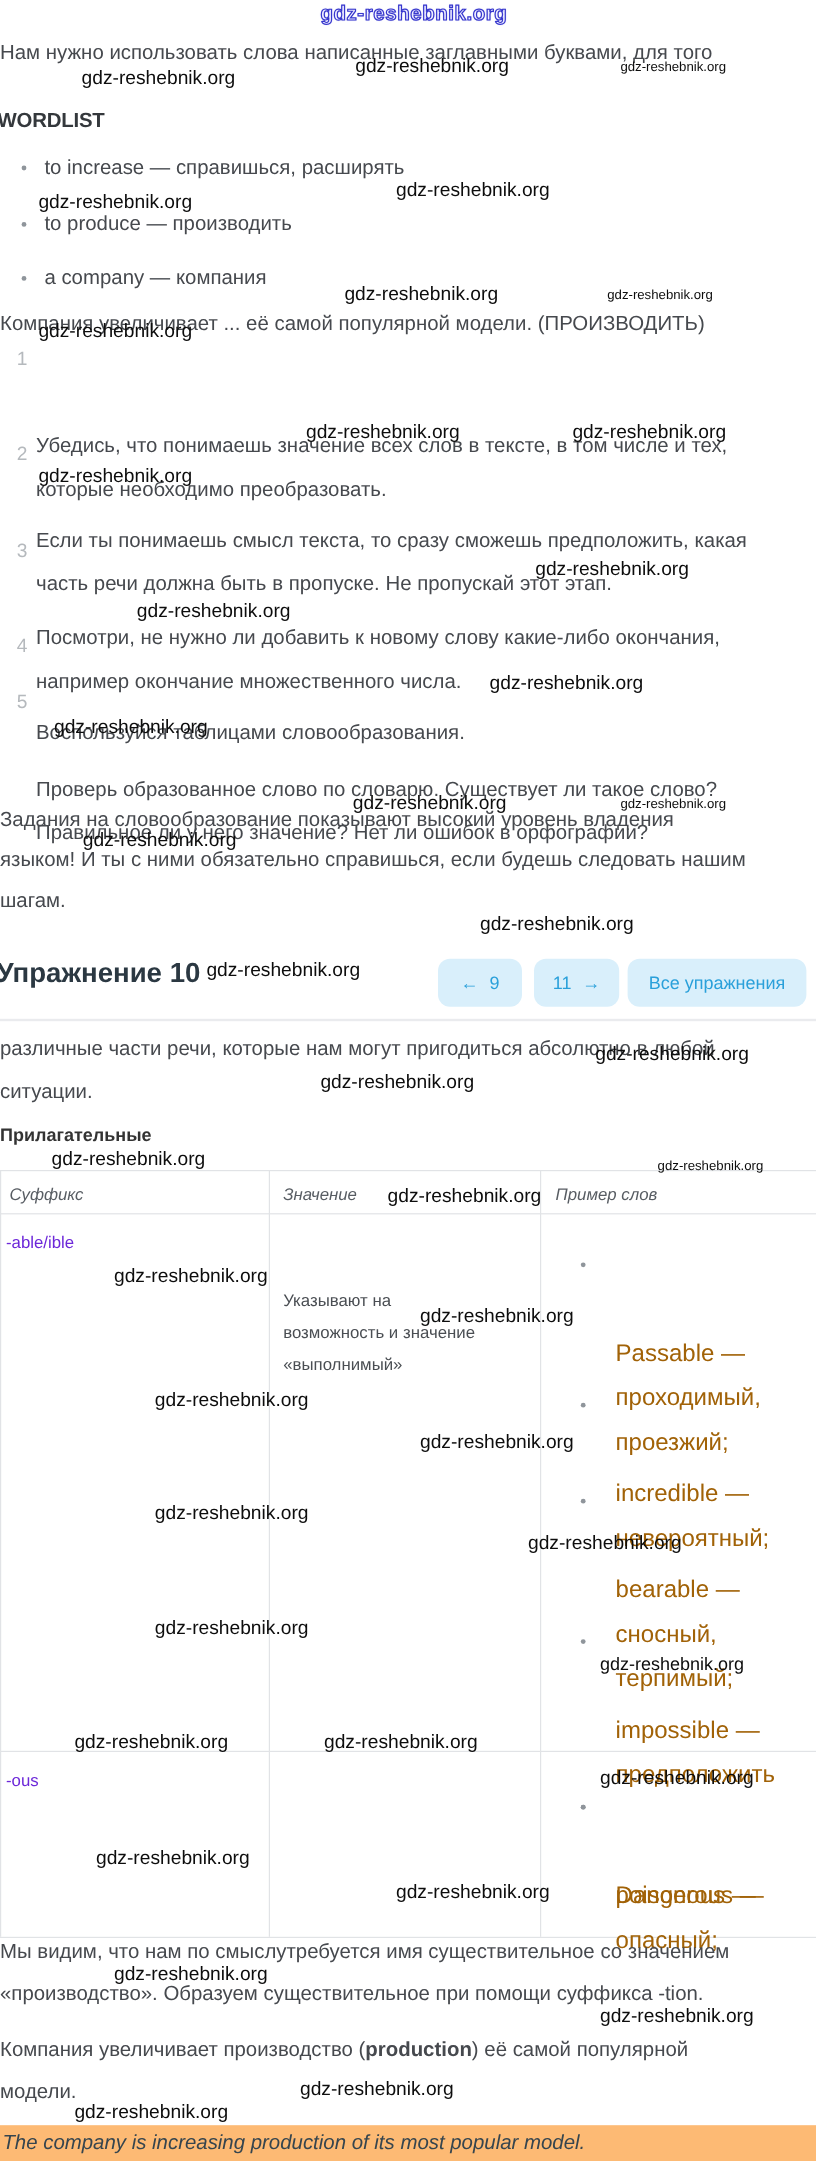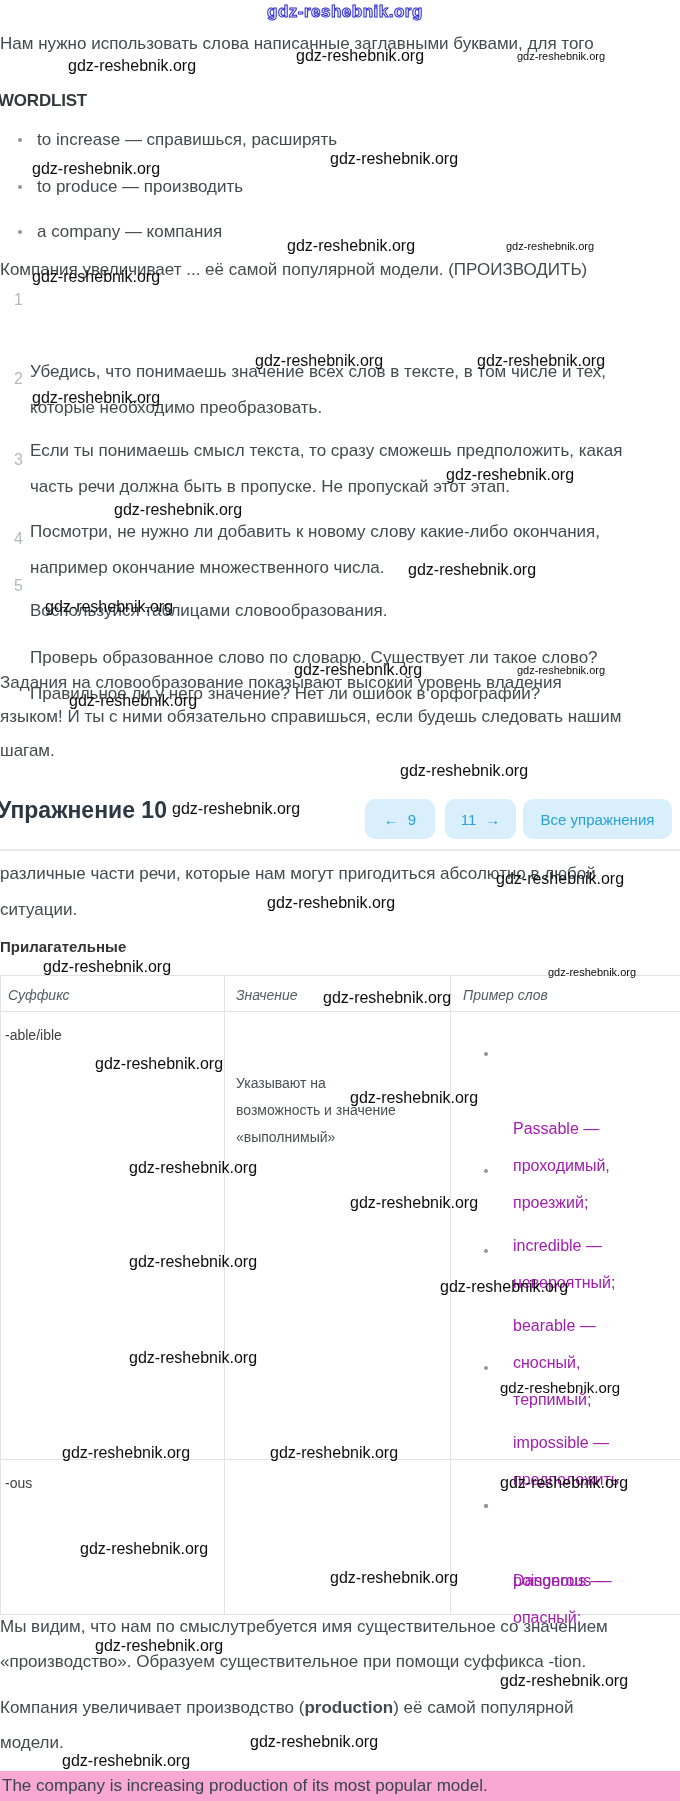--- a/index.html
+++ b/index.html
@@ -30,23 +30,23 @@
   .btn{
     position:absolute;top:799px;height:40px;border-radius:10px;border:none;
     display:flex;align-items:center;justify-content:center;gap:9px;
     font-family:inherit;font-size:15px;cursor:pointer;box-sizing:border-box;
   }
   .divider{position:absolute;top:849px;left:0;width:680px;height:2px;background:#eaebee;}
   .body2{top:812px;left:0;line-height:36px;margin-top:44px;}
   .adj-title{top:938px;left:0;font-size:15px;font-weight:bold;color:#333;line-height:18px;}
   .tbl-line{position:absolute;background:#e1e3e6;}
   .th{position:absolute;font-style:italic;font-size:14px;color:#585d63;white-space:nowrap;line-height:18px;}
-  .td-suffix{position:absolute;font-size:14px;color:#404040;line-height:18px;white-space:nowrap;}
+  .td-suffix{position:absolute;font-size:14px;color:#6d28d9;line-height:18px;white-space:nowrap;}
   .td-meaning{position:absolute;font-size:14px;color:#4a4e53;white-space:pre-line;}
-  .ex-li{position:absolute;padding-left:16px;font-size:16px;color:#a21caf;white-space:pre-line;line-height:37px;}
+  .ex-li{position:absolute;padding-left:16px;font-size:20px;color:#a16207;white-space:pre-line;line-height:37px;}
   .ex-li .dot{left:-13px;top:16px;}
   .concl1{top:1609px;left:0;line-height:35px;}
   .concl2{top:1690px;left:0;line-height:35px;}
   .answer-box{position:absolute;top:1771px;left:0;width:680px;height:30px;}
   .answer-text{position:absolute;left:2px;top:5px;font-size:17px;color:#36454e;white-space:nowrap;}
   b{font-weight:bold;}
 </style>
 </head>
 <body>
 
@@ -174,21 +174,21 @@
     <span class="dot"></span>
     <span>poisonous —</span>
   </div>
 
   <div class="t concl1">Мы видим, что нам по смыслутребуется имя существительное со значением
 «производство». Образуем существительное при помощи суффикса -tion.</div>
 
   <div class="t concl2"><span>Компания увеличивает производство (</span><b>production</b><span>) её самой популярной
 модели.</span></div>
 
-  <div class="answer-box" style="background:#f9a8d4;">
+  <div class="answer-box" style="background:#fdba74;font-style:italic;">
     <div class="answer-text">The company is increasing production of its most popular model.</div>
   </div>
 
 <div class="wm" style="left: 68px; top: 57px; font-size: 16px;">gdz-reshebnik.org</div>
     <div class="wm" style="left: 296px; top: 47px; font-size: 16px;">gdz-reshebnik.org</div>
     <div class="wm wm-sm" style="left: 517px; top: 50px; font-size: 11px;">gdz-reshebnik.org</div>
     <div class="wm" style="left: 330px; top: 150px; font-size: 16px;">gdz-reshebnik.org</div>
     <div class="wm" style="left: 32px; top: 160px; font-size: 16px;">gdz-reshebnik.org</div>
     <div class="wm" style="left: 287px; top: 237px; font-size: 16px;">gdz-reshebnik.org</div>
     <div class="wm wm-sm" style="left: 506px; top: 240px; font-size: 11px;">gdz-reshebnik.org</div>

